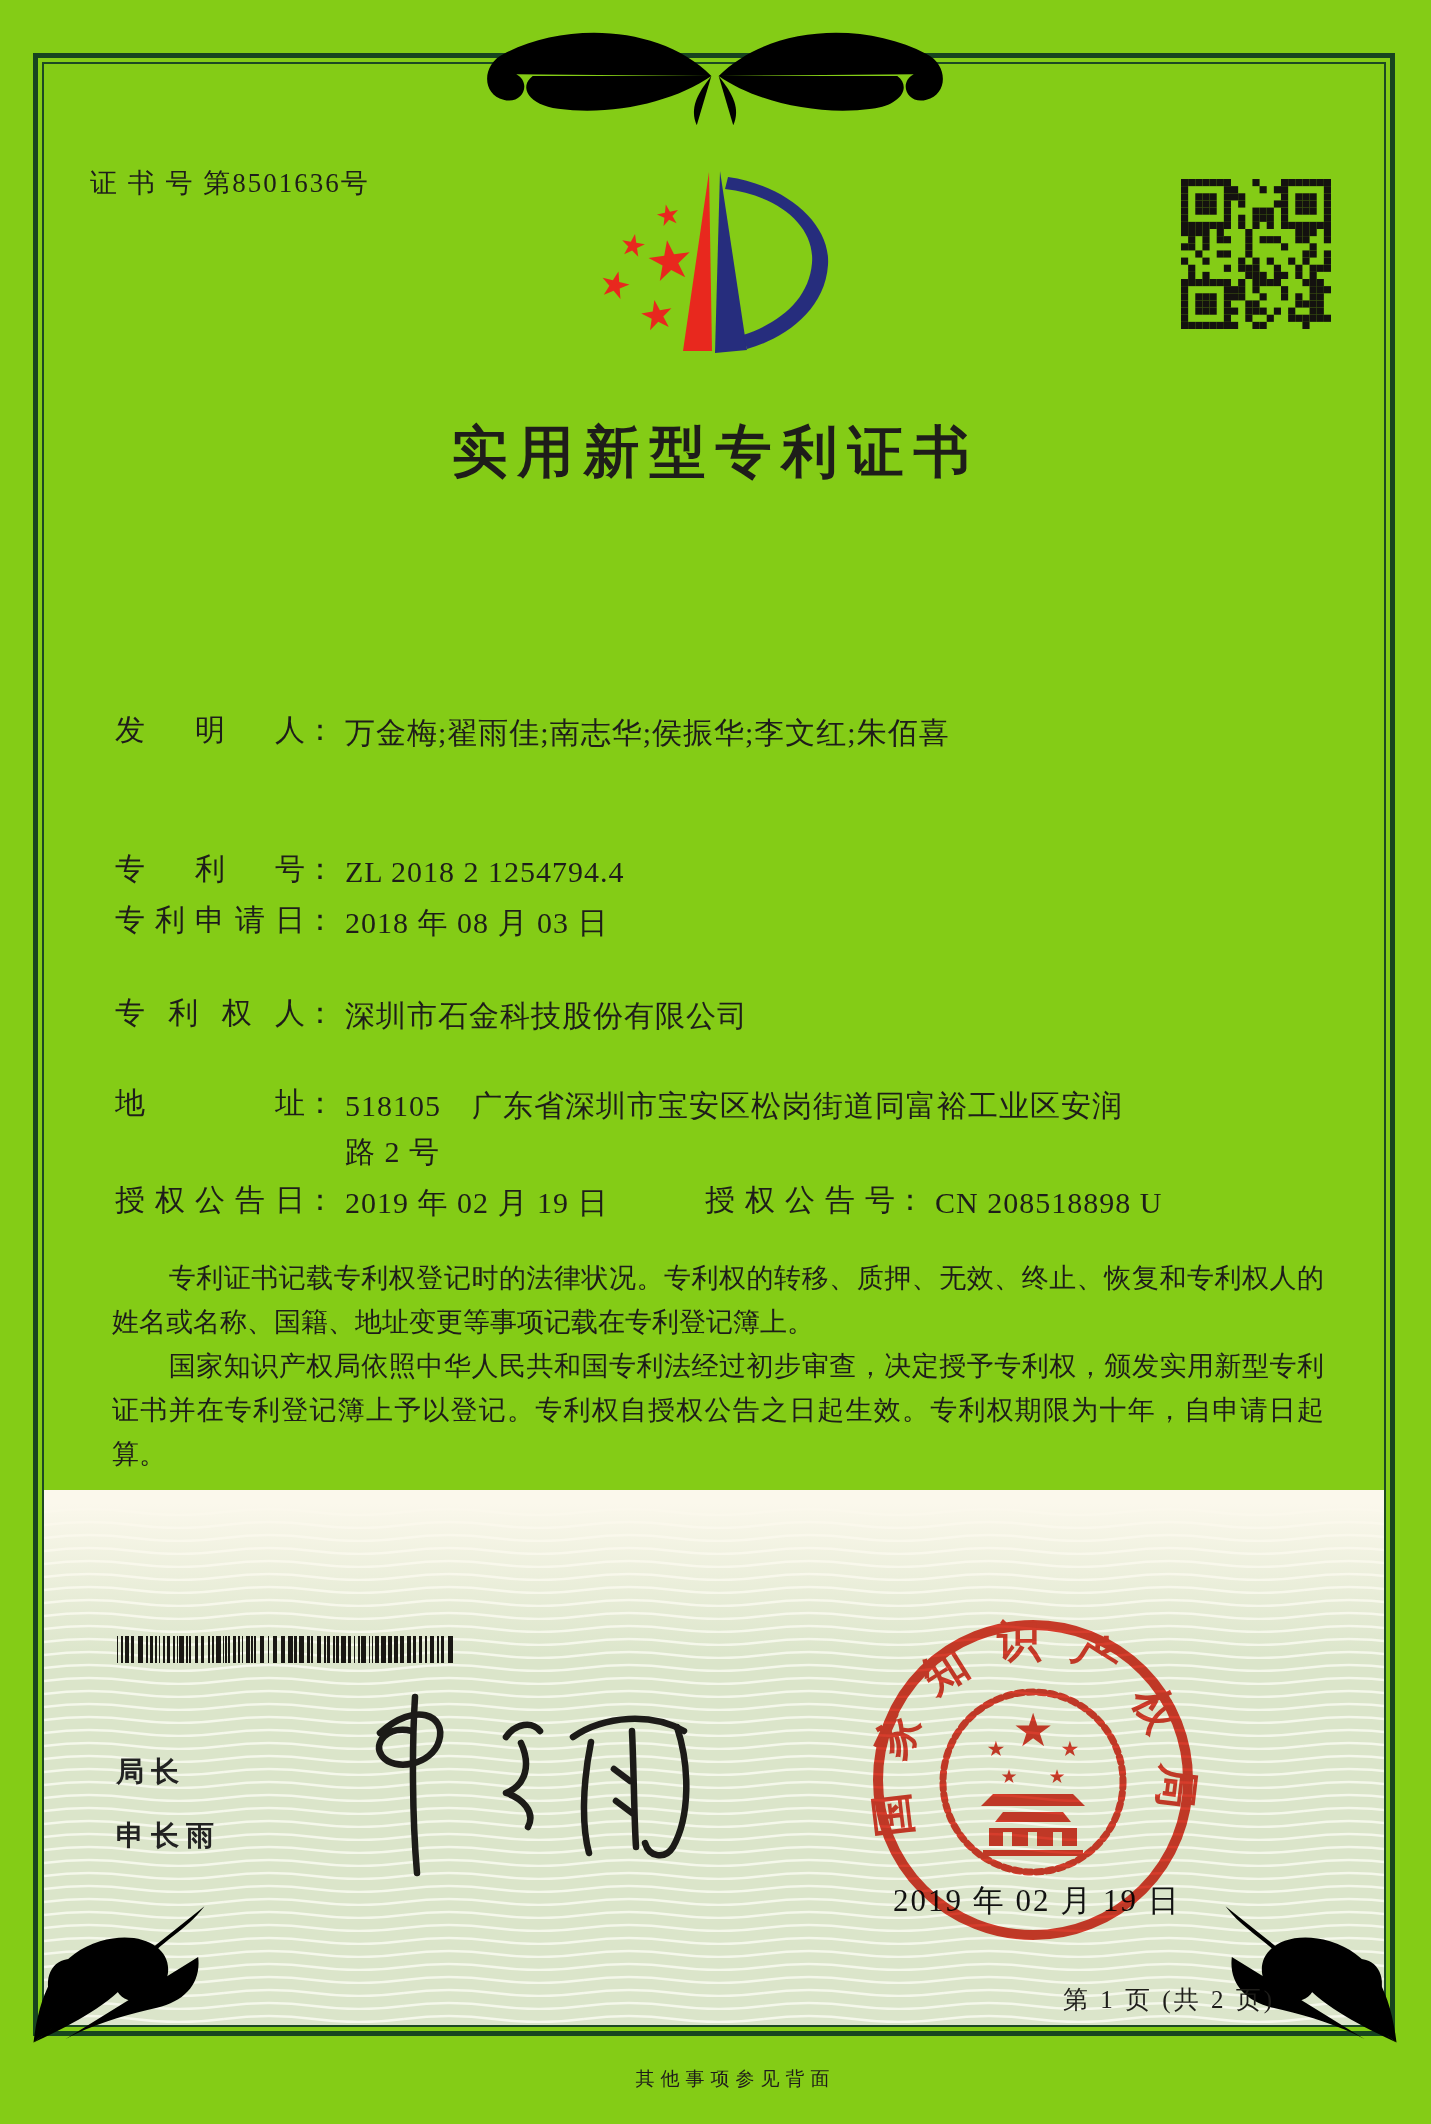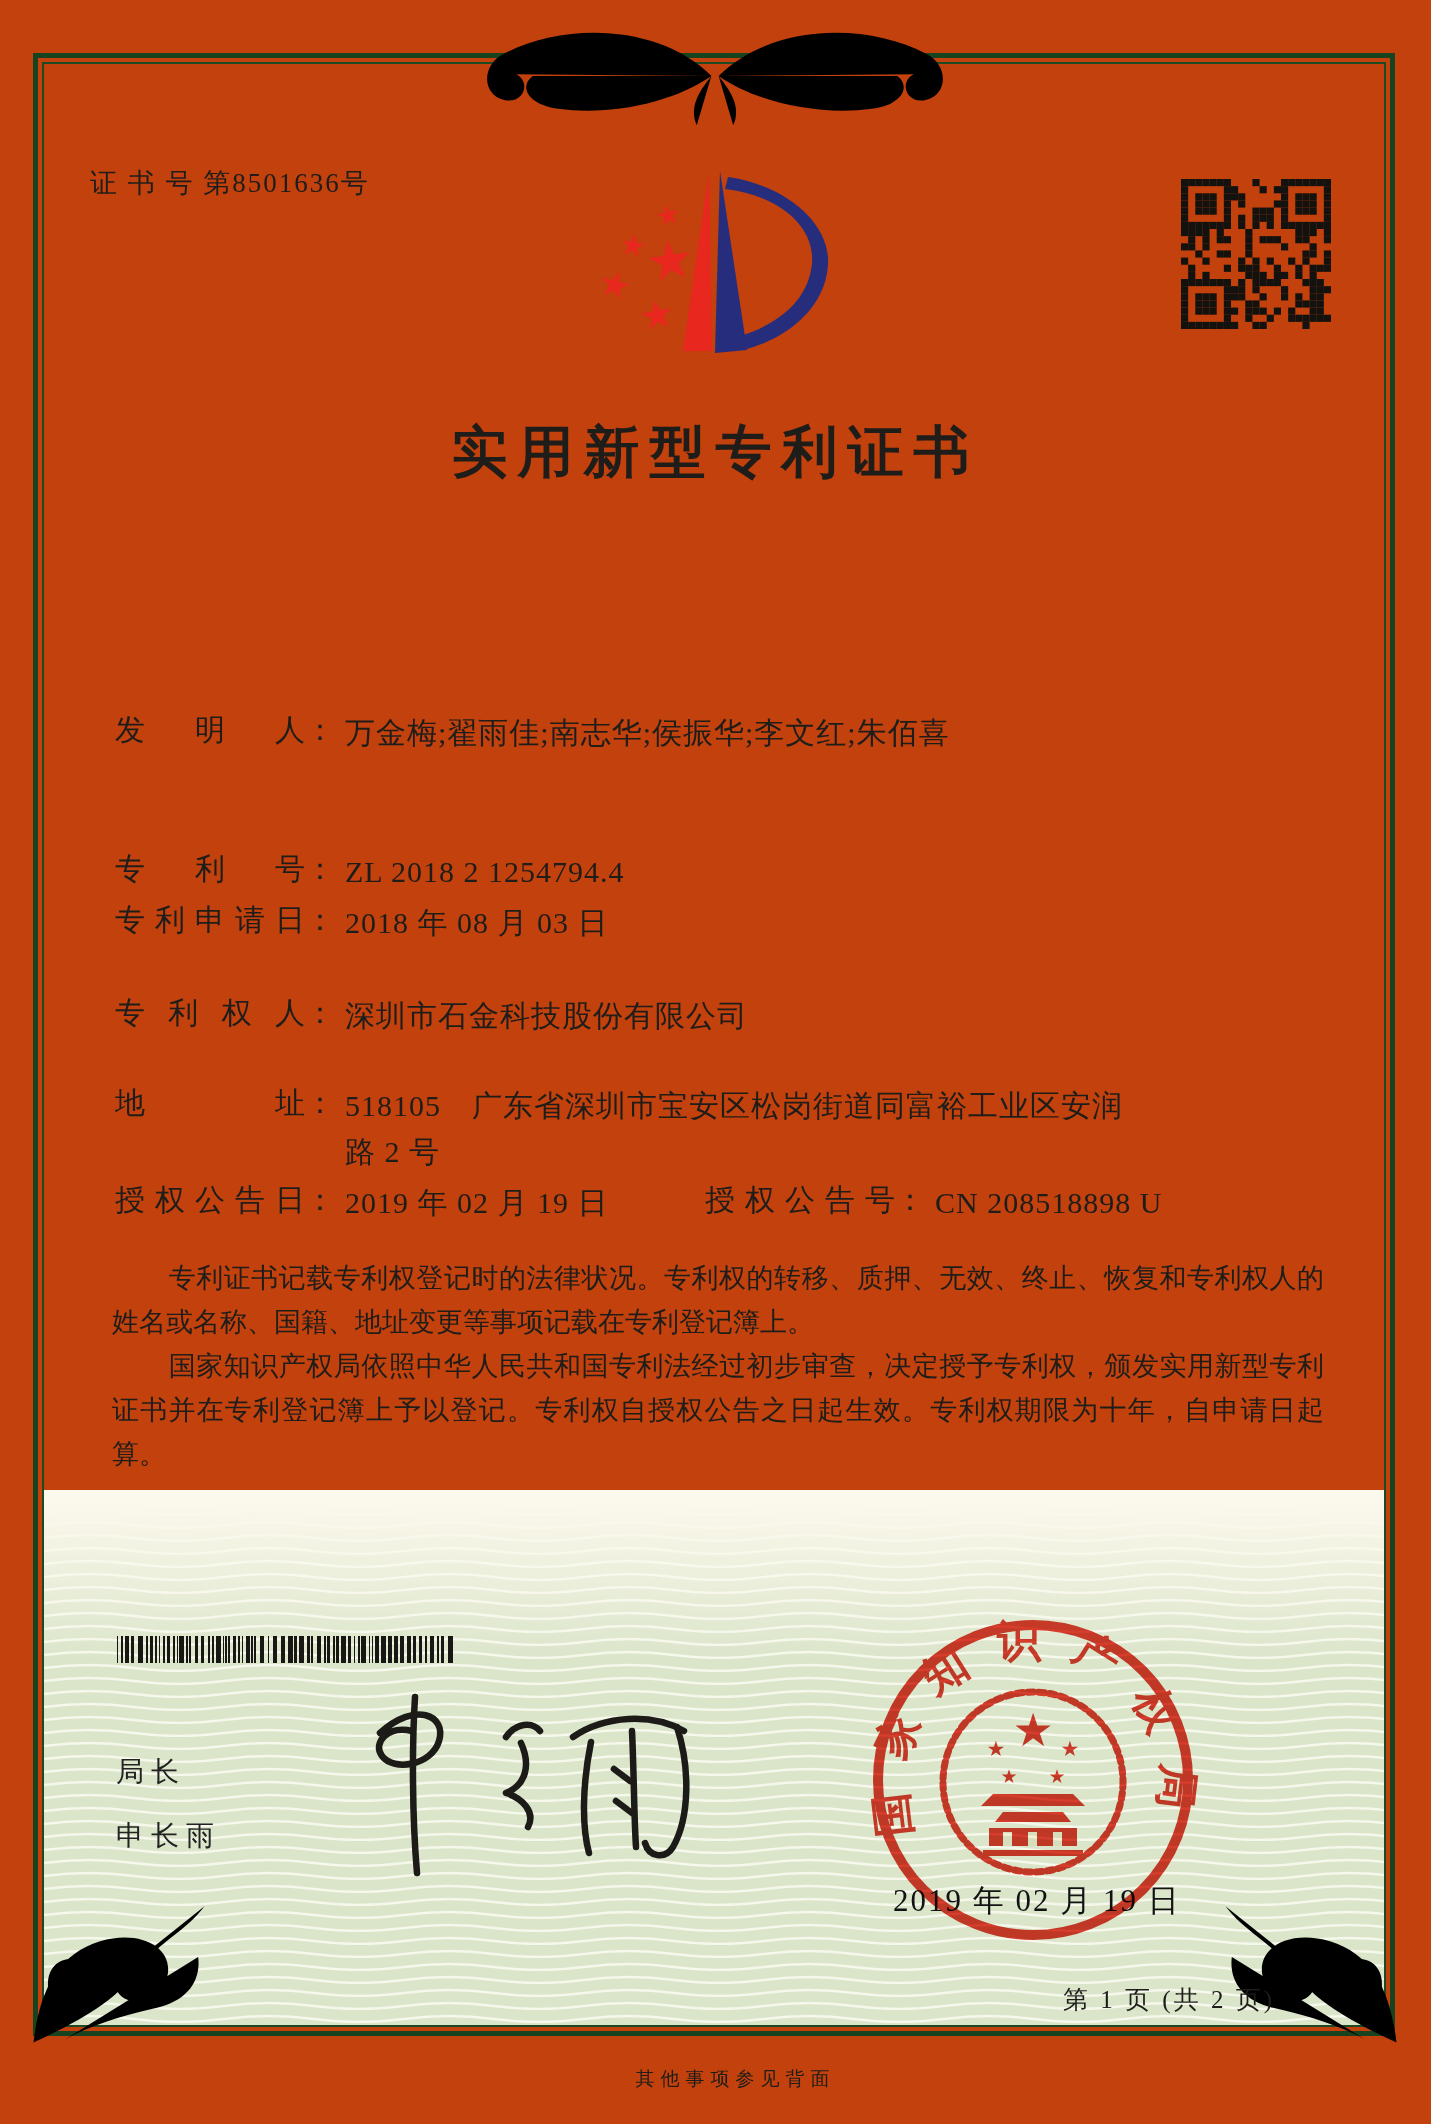--- a/index.html
+++ b/index.html
@@ -1,18 +1,18 @@
 <!DOCTYPE html>
 <html><head>
 <meta charset="utf-8">
 <style>
   html,body{margin:0;padding:0;background:#e8e4d8;}
   .page{
     position:relative; width:1431px; height:2124px; margin:0 auto;
-    background:#c2410c; overflow:hidden;
+    background:#84cc16; overflow:hidden;
     font-family:"Liberation Serif","DejaVu Serif",serif;
     color:#1e1d1a;
   }
   
   .frame{
     position:absolute; left:33px; top:53px; width:1362px; height:1983px;
     box-sizing:border-box; border:5px solid #17441f; z-index:1;
   }
   .frame::before{
     content:""; position:absolute; inset:4px; border:2px solid #1d4a23;
@@ -61,21 +61,21 @@
     position:absolute; left:112px; top:1256px; width:1212px; z-index:3;
     font-size:27px; line-height:44px; text-align:justify;
   }
   .body-text p{margin:0; text-indent:2.1em;}
   
   .barcode{position:absolute; left:117px; top:1636px; width:343px; height:27px; z-index:3;}
   .barcode svg{display:block;} .barcode rect{fill:#191713;}
   .director-title,.director-name{
     position:absolute; left:116px; z-index:3;
     font-family:"Liberation Sans","DejaVu Sans",sans-serif;
-    font-size:28px; letter-spacing:7px; font-weight:400; color:#222;
+    font-size:28px; letter-spacing:7px; font-weight:700; color:#222;
   }
   .director-title{top:1753px;} .director-name{top:1817px;}
   .signature{position:absolute; left:320px; top:1685px; width:410px; height:205px; z-index:3;}
   .signature path{fill:none; stroke:#1c1b18; stroke-width:6.5; stroke-linecap:round; stroke-linejoin:round;}
   .seal-date{
     position:absolute; left:893px; top:1880px; z-index:3;
     font-size:31px; letter-spacing:2px; color:#121212;
   }
   .seal{position:absolute; left:863px; top:1610px; width:340px; height:340px; z-index:4;
         mix-blend-mode:multiply; opacity:.93;}

